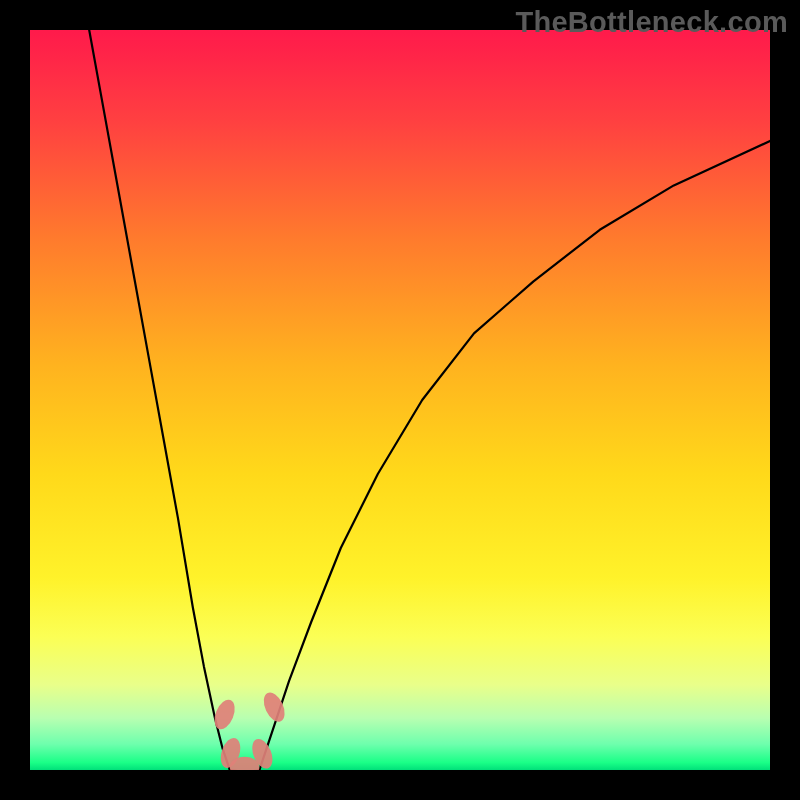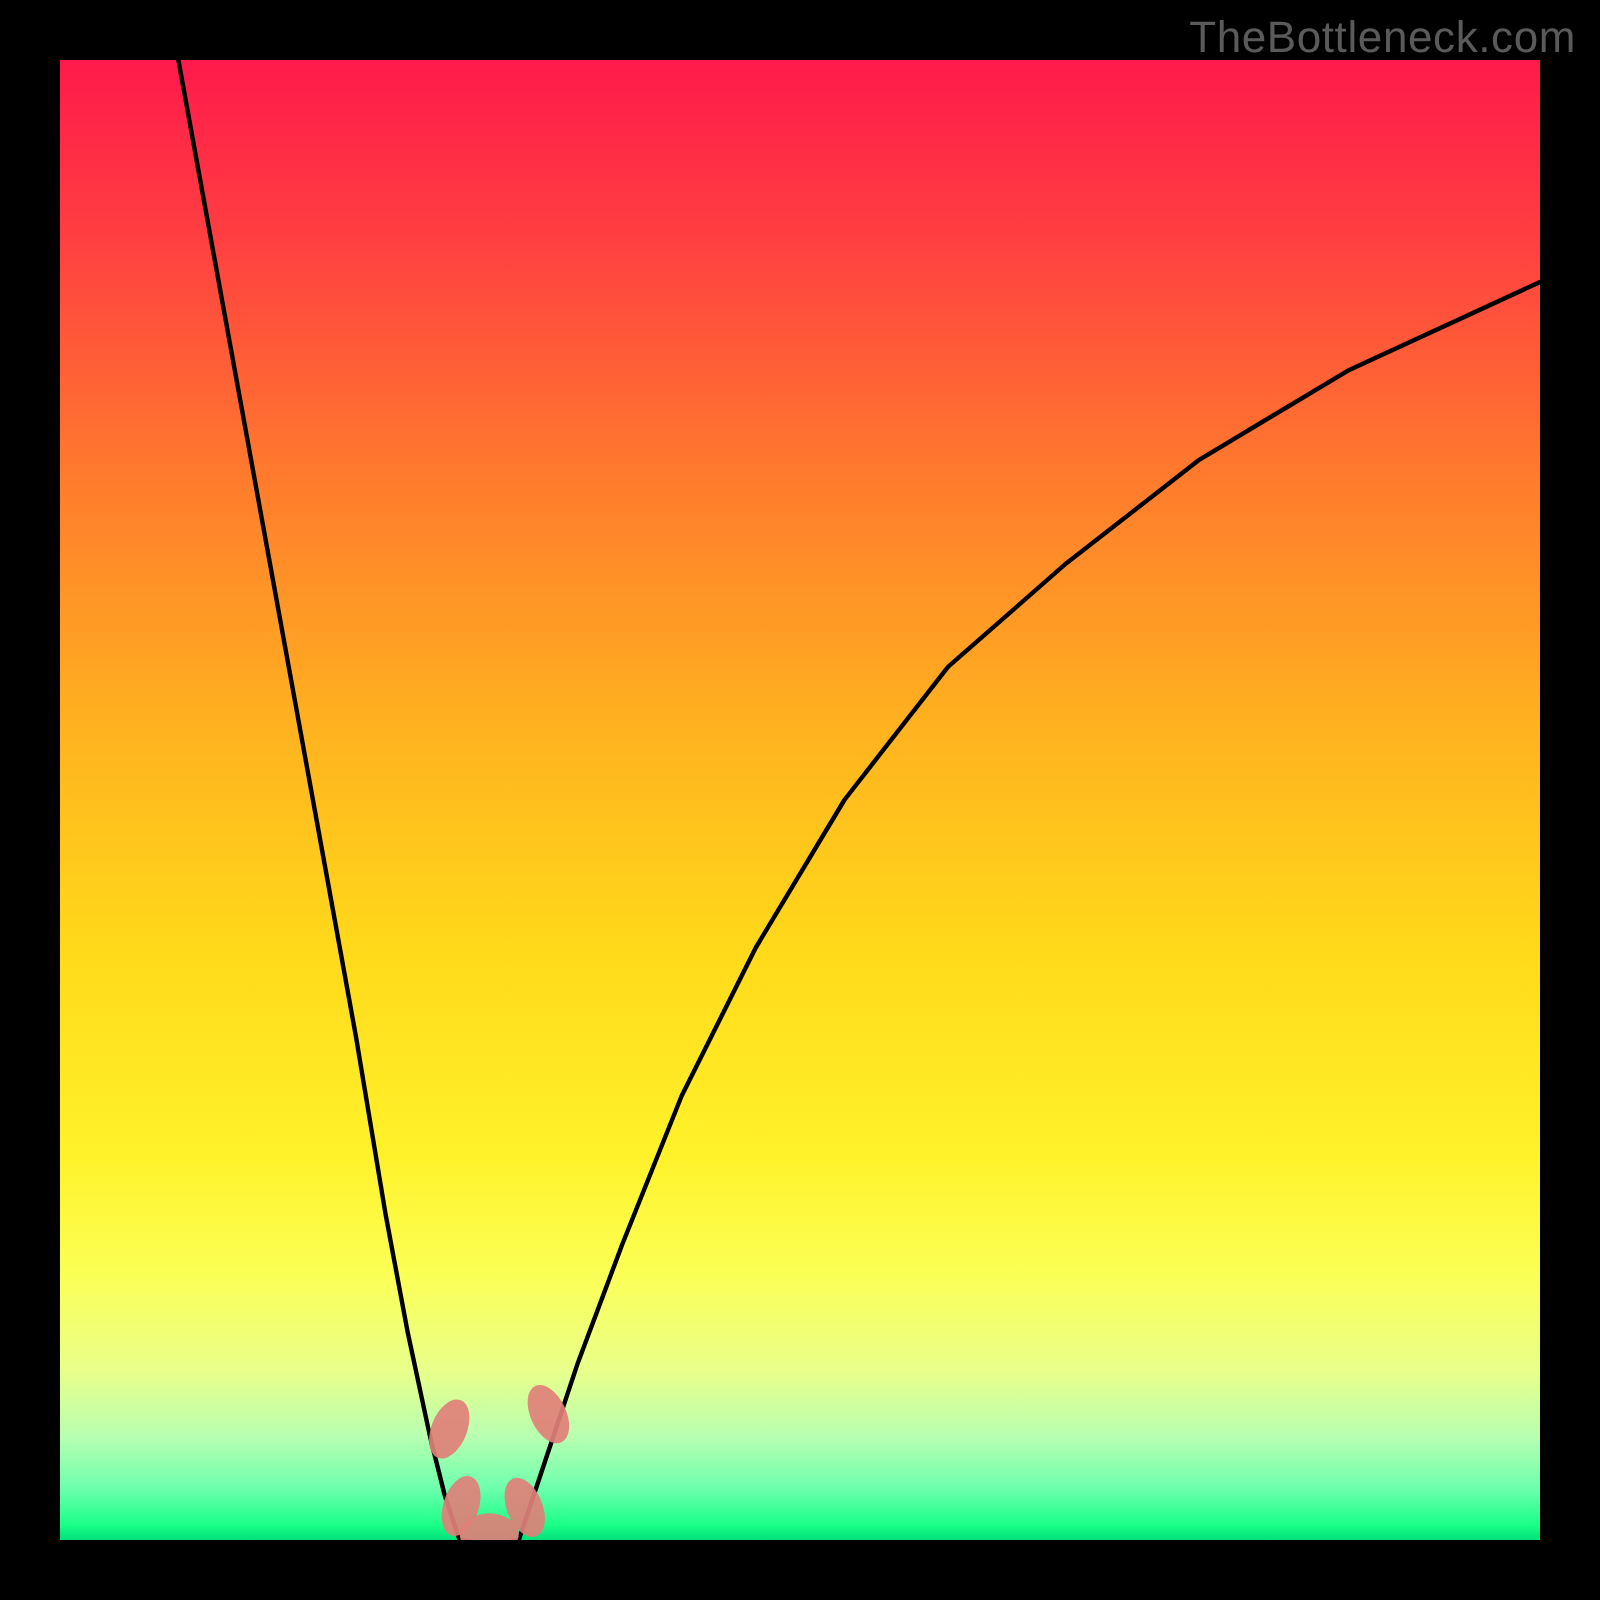--- a/index.html
+++ b/index.html
@@ -32,22 +32,22 @@
     left: 0;
     top: 0;
     width: 100%;
     height: 100%;
   }
   .watermark {
     position: absolute;
     top: 6px;
     right: 12px;
     color: #5a5a5a;
-    font-size: 22px;
-    font-weight: 400;
+    font-size: 29px;
+    font-weight: 700;
     letter-spacing: 0.3px;
     z-index: 50;
   }
   svg.curves {
     position: absolute;
     left: 0;
     top: 0;
     width: 100%;
     height: 100%;
     z-index: 20;

